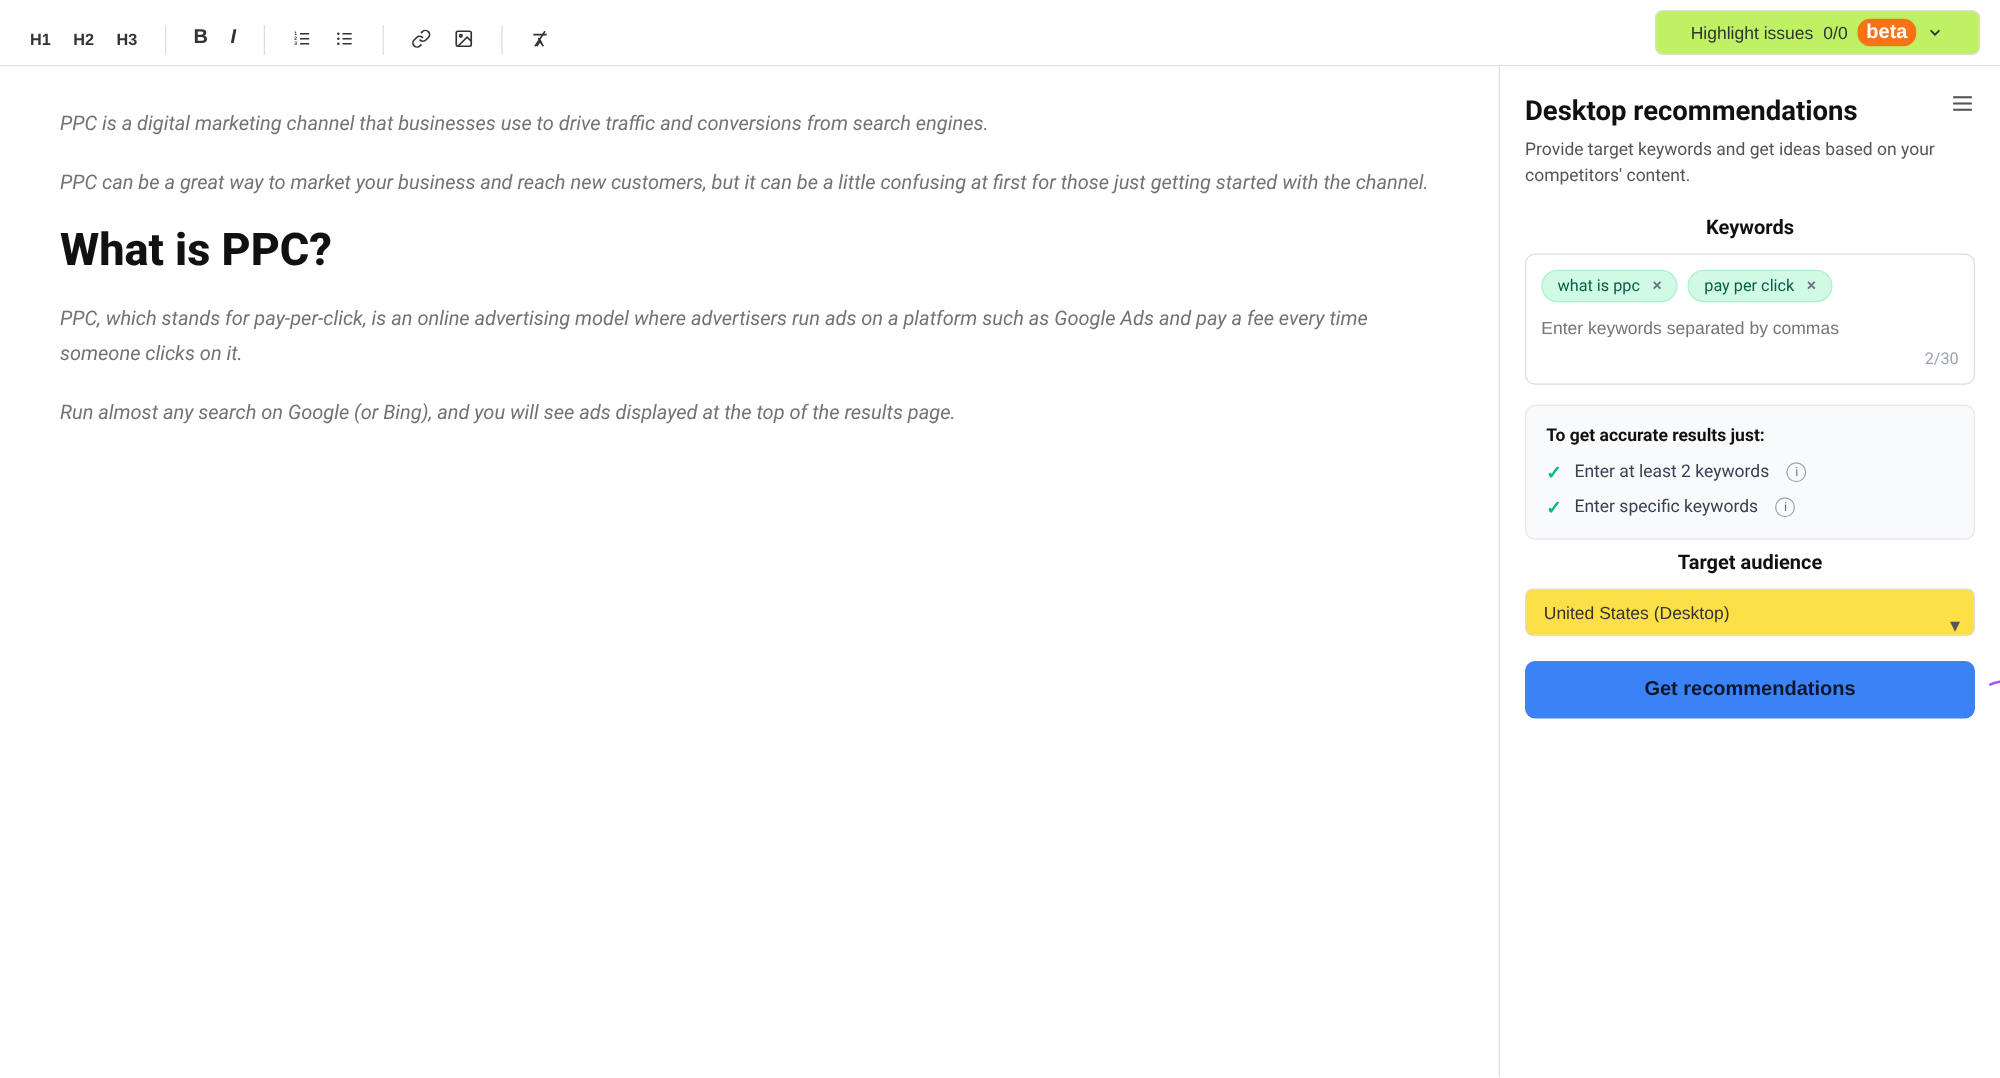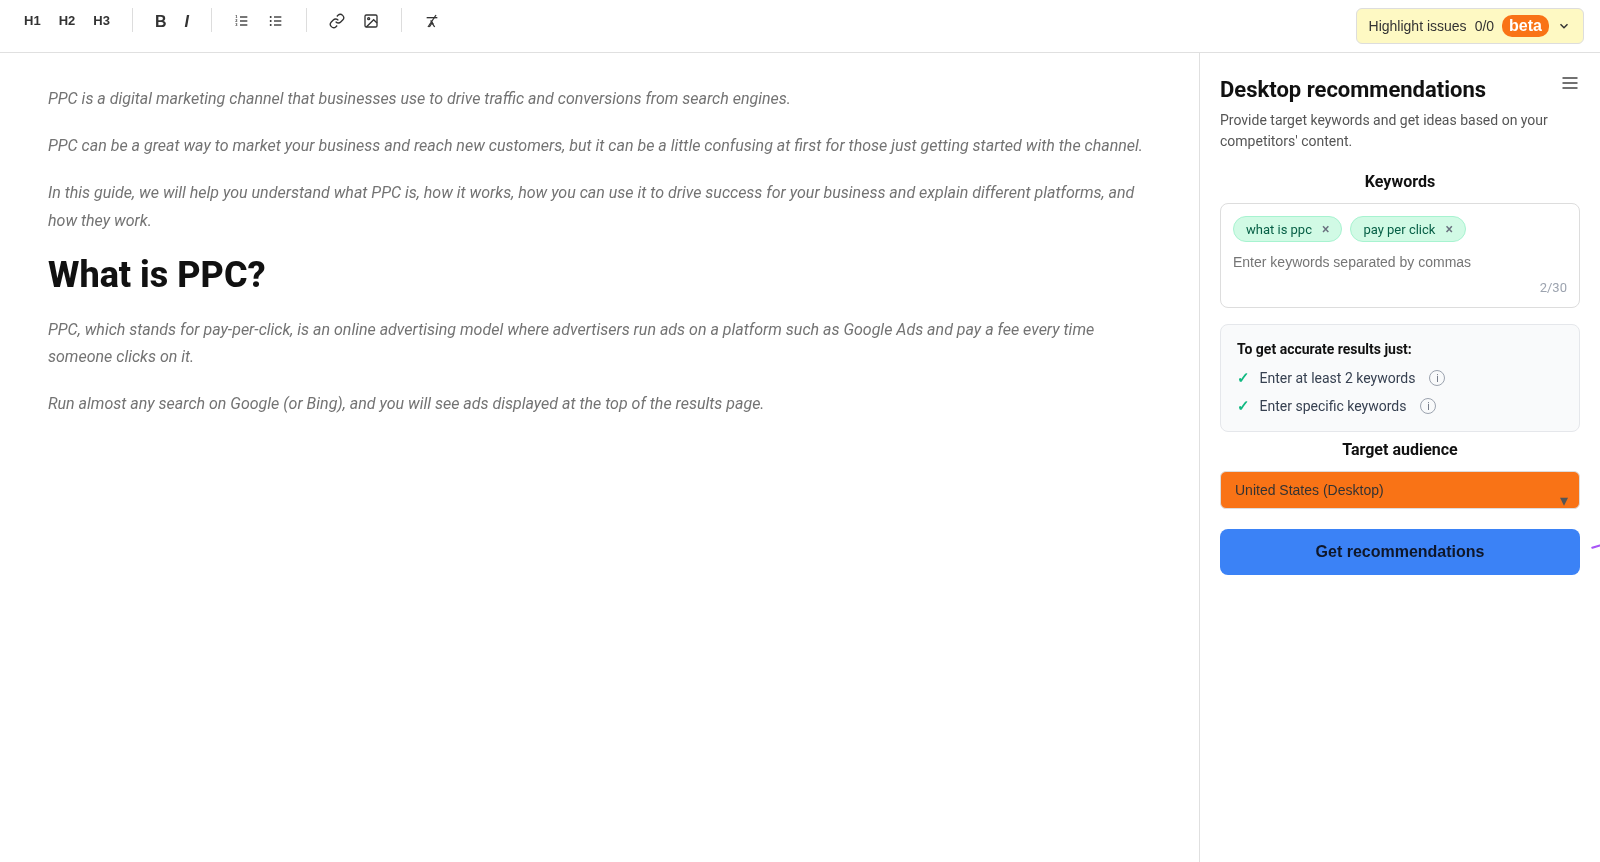--- a/index.html
+++ b/index.html
@@ -9,21 +9,21 @@
       display: flex;
       flex-direction: column;
       height: 862px;
       width: 1600px;
       overflow: hidden;
     }
 
     
     .toolbar {
       display: flex;
-      align-items: flex-start;
+      align-items: flex-end;
       padding: 8px 16px;
       border-bottom: 1px solid #e0e0e0;
       gap: 8px;
       background: #fff;
       flex-shrink: 0;
     }
     .toolbar-group {
       display: flex;
       align-items: center;
       gap: 2px;
@@ -50,22 +50,22 @@
     .toolbar-btn-h { font-weight: 700; font-size: 13px; }
     .toolbar-btn svg { width: 16px; height: 16px; }
 
     .highlight-btn {
       margin-left: auto;
       display: flex;
       align-items: center;
       gap: 8px;
       border: 1px solid #ddd;
       border-radius: 6px;
-      padding: 6px 12px;
-      background: #fef9c3;
+      padding: 6px 28px;
+      background: #bef264;
       cursor: pointer;
       font-size: 14px;
       color: #333;
     }
     .highlight-btn .badge {
       background: #f97316;
       color: #fff;
       font-size: 16px;
       font-weight: 600;
       padding: 2px 7px;
@@ -231,21 +231,21 @@
 
     
     .target-section { margin-top: 4px; }
     .audience-select {
       width: 100%;
       padding: 10px 14px;
       border: 1px solid #ddd;
       border-radius: 6px;
       font-size: 14px;
       color: #333;
-      background: #f97316;
+      background: #fde047;
       appearance: none;
       cursor: pointer;
       margin-bottom: 20px;
     }
     .audience-select-wrapper {
       position: relative;
     }
     .audience-select-wrapper::after {
       content: '▾';
       position: absolute;
@@ -364,21 +364,20 @@
         <polyline points="6 9 12 15 18 9"></polyline>
       </svg>
   </button>
 </div>
 
 <div class="main-layout">
 
   <div class="editor-area">
     <p>PPC is a digital marketing channel that businesses use to drive traffic and conversions from search engines.</p>
     <p>PPC can be a great way to market your business and reach new customers, but it can be a little confusing at first for those just getting started with the channel.</p>
-    <p>In this guide, we will help you understand what PPC is, how it works, how you can use it to drive success for your business and explain different platforms, and how they work.</p>
     <h1>What is PPC?</h1>
     <p>PPC, which stands for pay-per-click, is an online advertising model where advertisers run ads on a platform such as Google Ads and pay a fee every time someone clicks on it.</p>
     <p>Run almost any search on Google (or Bing), and you will see ads displayed at the top of the results page.</p>
   </div>
 
   <div class="sidebar">
     <button class="sidebar-menu-icon" style="background:none;border:none;cursor:pointer;">
       <svg width="20" height="20" viewBox="0 0 24 24" fill="none" stroke="#555" stroke-width="2">
           <line x1="3" y1="6" x2="21" y2="6"></line>
           <line x1="3" y1="12" x2="21" y2="12"></line>

